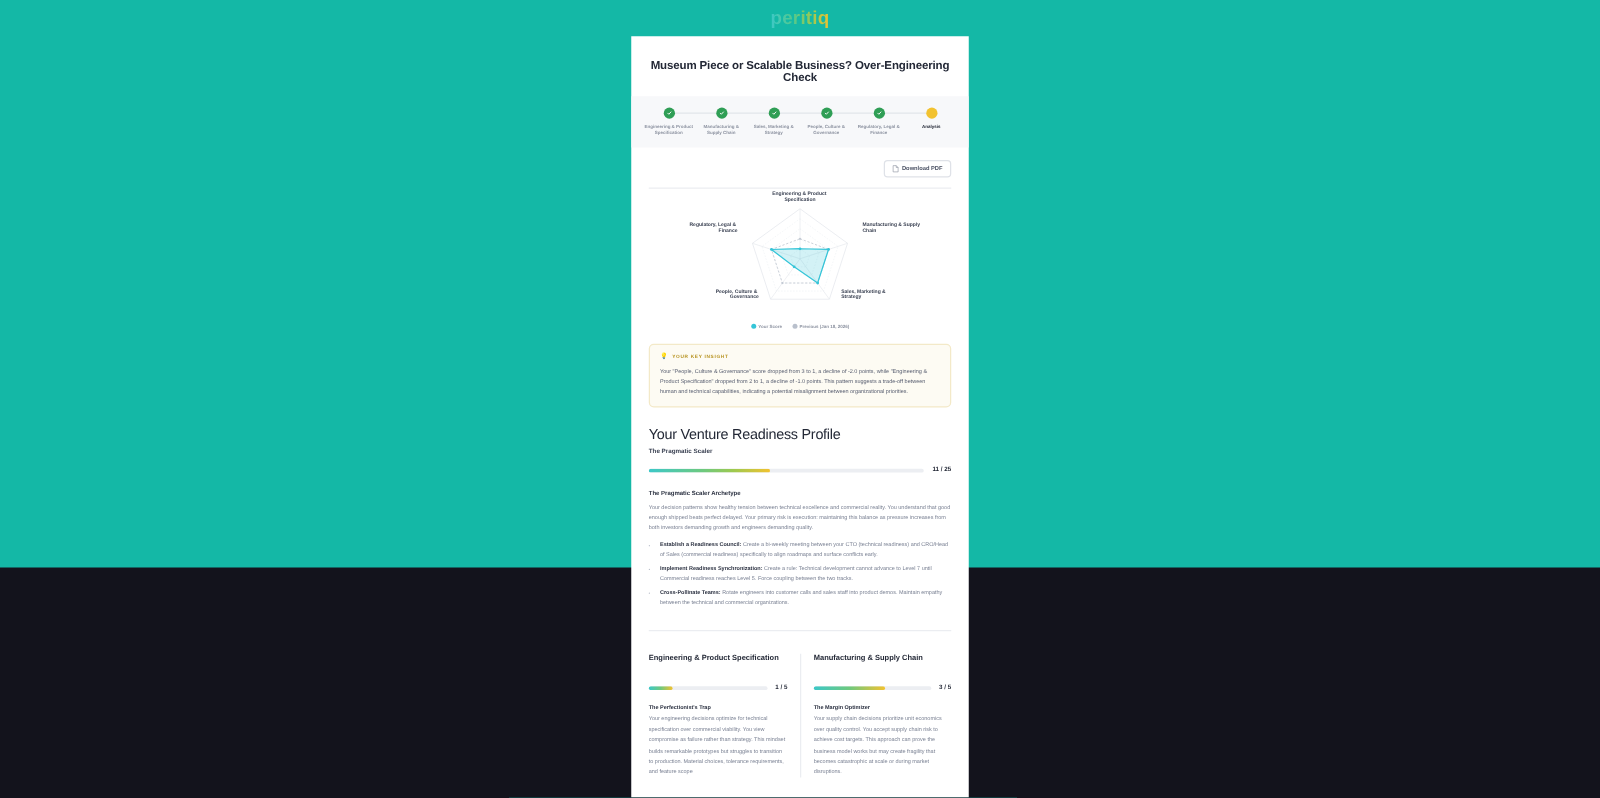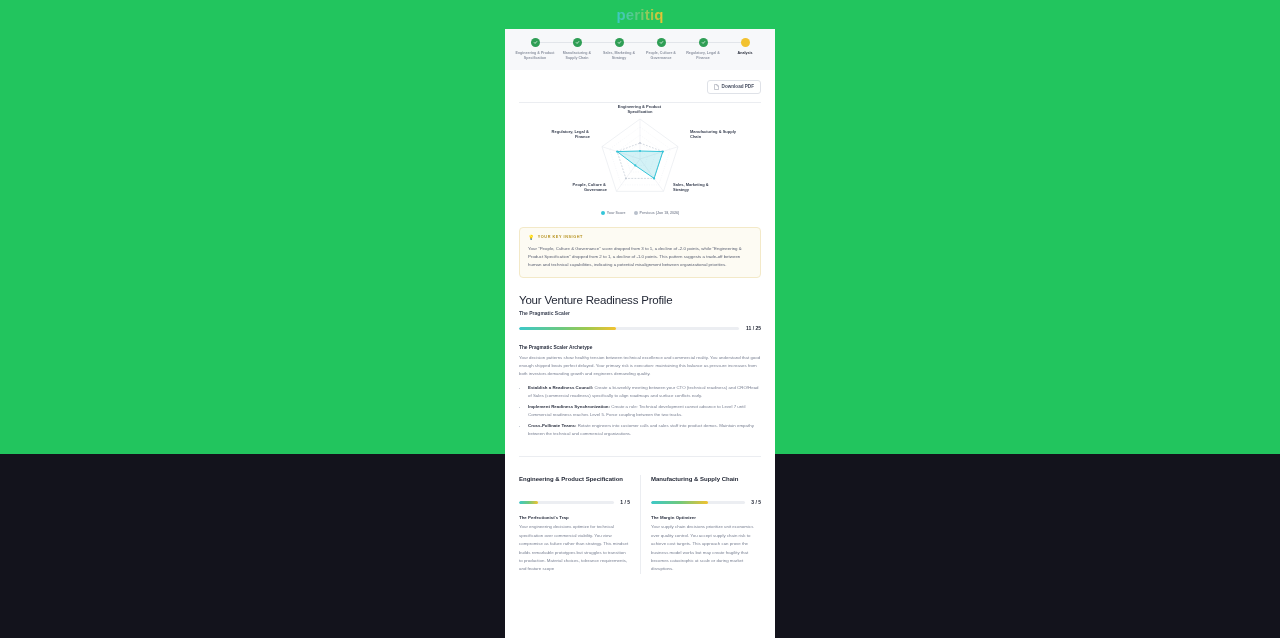--- a/index.html
+++ b/index.html
@@ -2,21 +2,21 @@
 <html><head>
 <meta charset="utf-8">
 <style>
   * { box-sizing: border-box; margin: 0; padding: 0; }
   html, body {
     width: 1280px; height: 638px;
     background: #13131c;
     font-family: "Liberation Sans", sans-serif;
     overflow: hidden;
   }
-  .page { position: relative; width: 1280px; height: 454px; background: #22c55e; }
+  .page { position: relative; width: 1280px; height: 454px; background: #14b8a6; }
 
   
   .topbar {
     height: 28px; display: flex; align-items: center; justify-content: center;
   }
   .logo {
     font-size: 15px; font-weight: 700; letter-spacing: .2px;
     background: linear-gradient(90deg, #3cc8c8 0%, #56c98a 40%, #9ec94f 70%, #f2c230 100%);
     -webkit-background-clip: text; background-clip: text; color: transparent;
   }
@@ -133,20 +133,21 @@
 <body>
 
 <div class="page">
 
   <div class="topbar">
     <div class="logo">peritiq</div>
   </div>
 
   <div class="panel">
 
+    <div class="panel-title">Museum Piece or Scalable Business? Over-Engineering Check</div>
 
     <div class="stepper">
       <div class="stepper-line"></div>
 
       <div class="step">
         <div class="step-dot done">
           <svg width="5" height="5" viewBox="0 0 12 12">
               <path d="M3 6.2 L5 8.2 L9 3.8" stroke="#fff" stroke-width="1.8" fill="none" stroke-linecap="round" stroke-linejoin="round"></path>
             </svg>
         </div>

